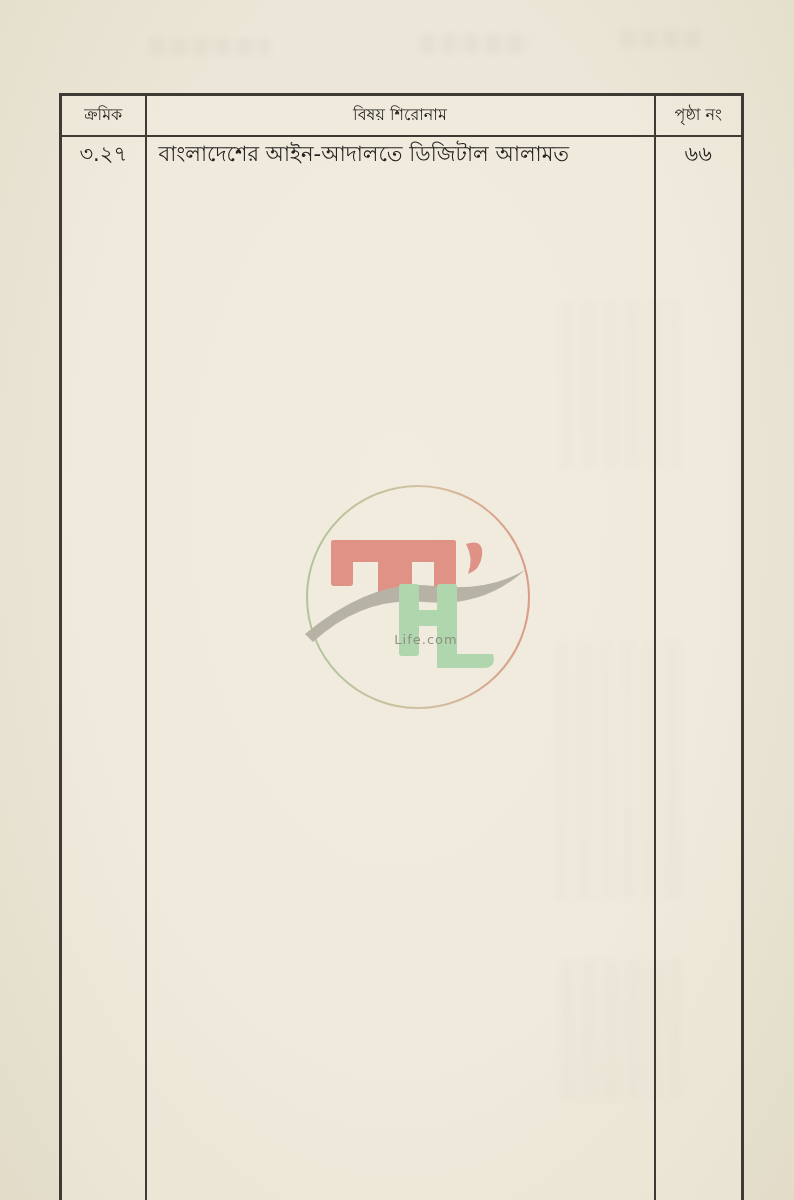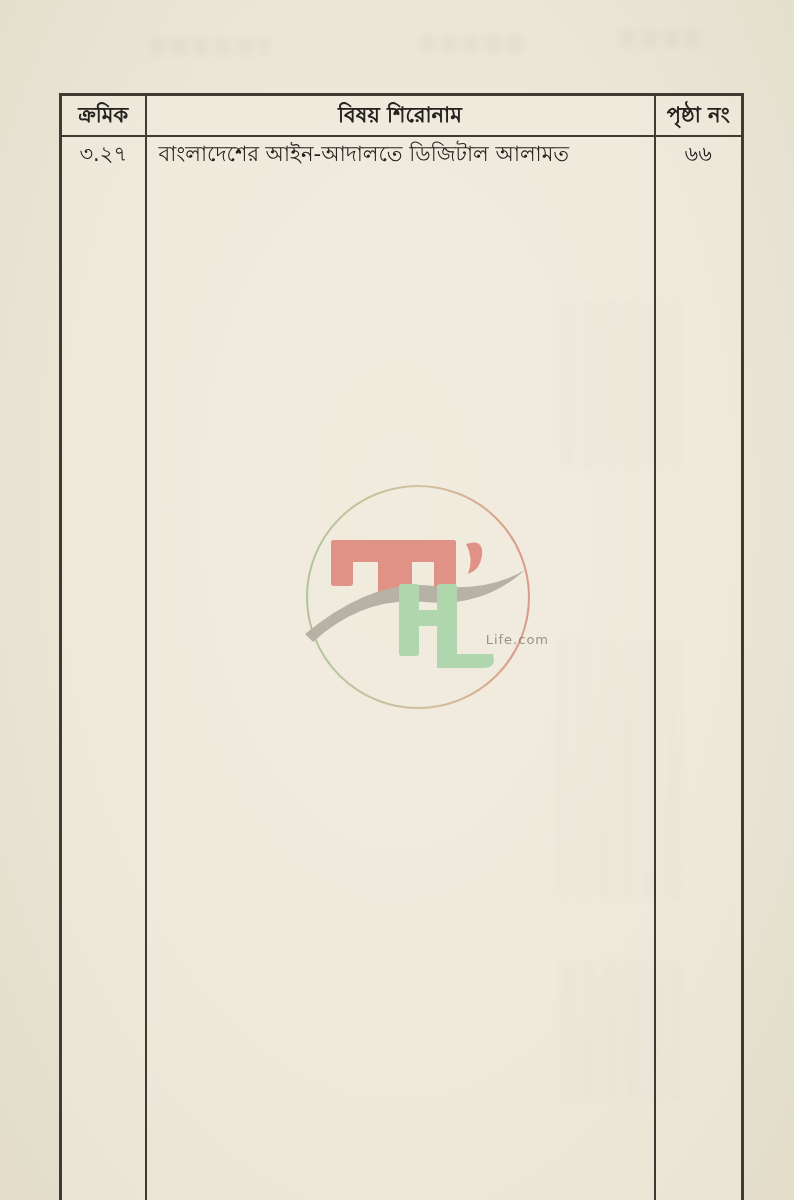--- a/index.html
+++ b/index.html
@@ -48,22 +48,22 @@
     border: 2px solid #3d3b34;
     vertical-align: top;
     background: rgba(245,241,229,0.35);
   }
   table.toc { border: 3px solid #3d3b34; }
   col.c-serial { width: 85px; }
   col.c-title  { width: 509px; }
   col.c-page   { width: 88px; }
 
   th.h-serial, th.h-title, th.h-page {
-    font-size: 21px;
-    font-weight: bold;
+    font-size: 16px;
+    font-weight: normal;
     text-align: center;
     padding: 6px 4px 7px;
     line-height: 26px;
   }
   td.serial {
     text-align: center;
     font-size: 21px;
     line-height: 30px;
     padding: 2px 2px;
     white-space: nowrap;
@@ -88,24 +88,24 @@
     top: 482px;
     width: 230px;
     height: 230px;
     opacity: 0.62;
     mix-blend-mode: multiply;
     pointer-events: none;
     z-index: 5;
   }
   .wm-caption {
     position: absolute;
-    left: 16px;
+    left: 8px;
     top: 150px;
     width: 230px;
-    text-align: right;
+    text-align: center;
     font-size: 13px;
     letter-spacing: 1px;
     color: #4a463e;
     opacity: 0.85;
   }
 </style>
 </head>
 <body>
 
 <div class="page">

